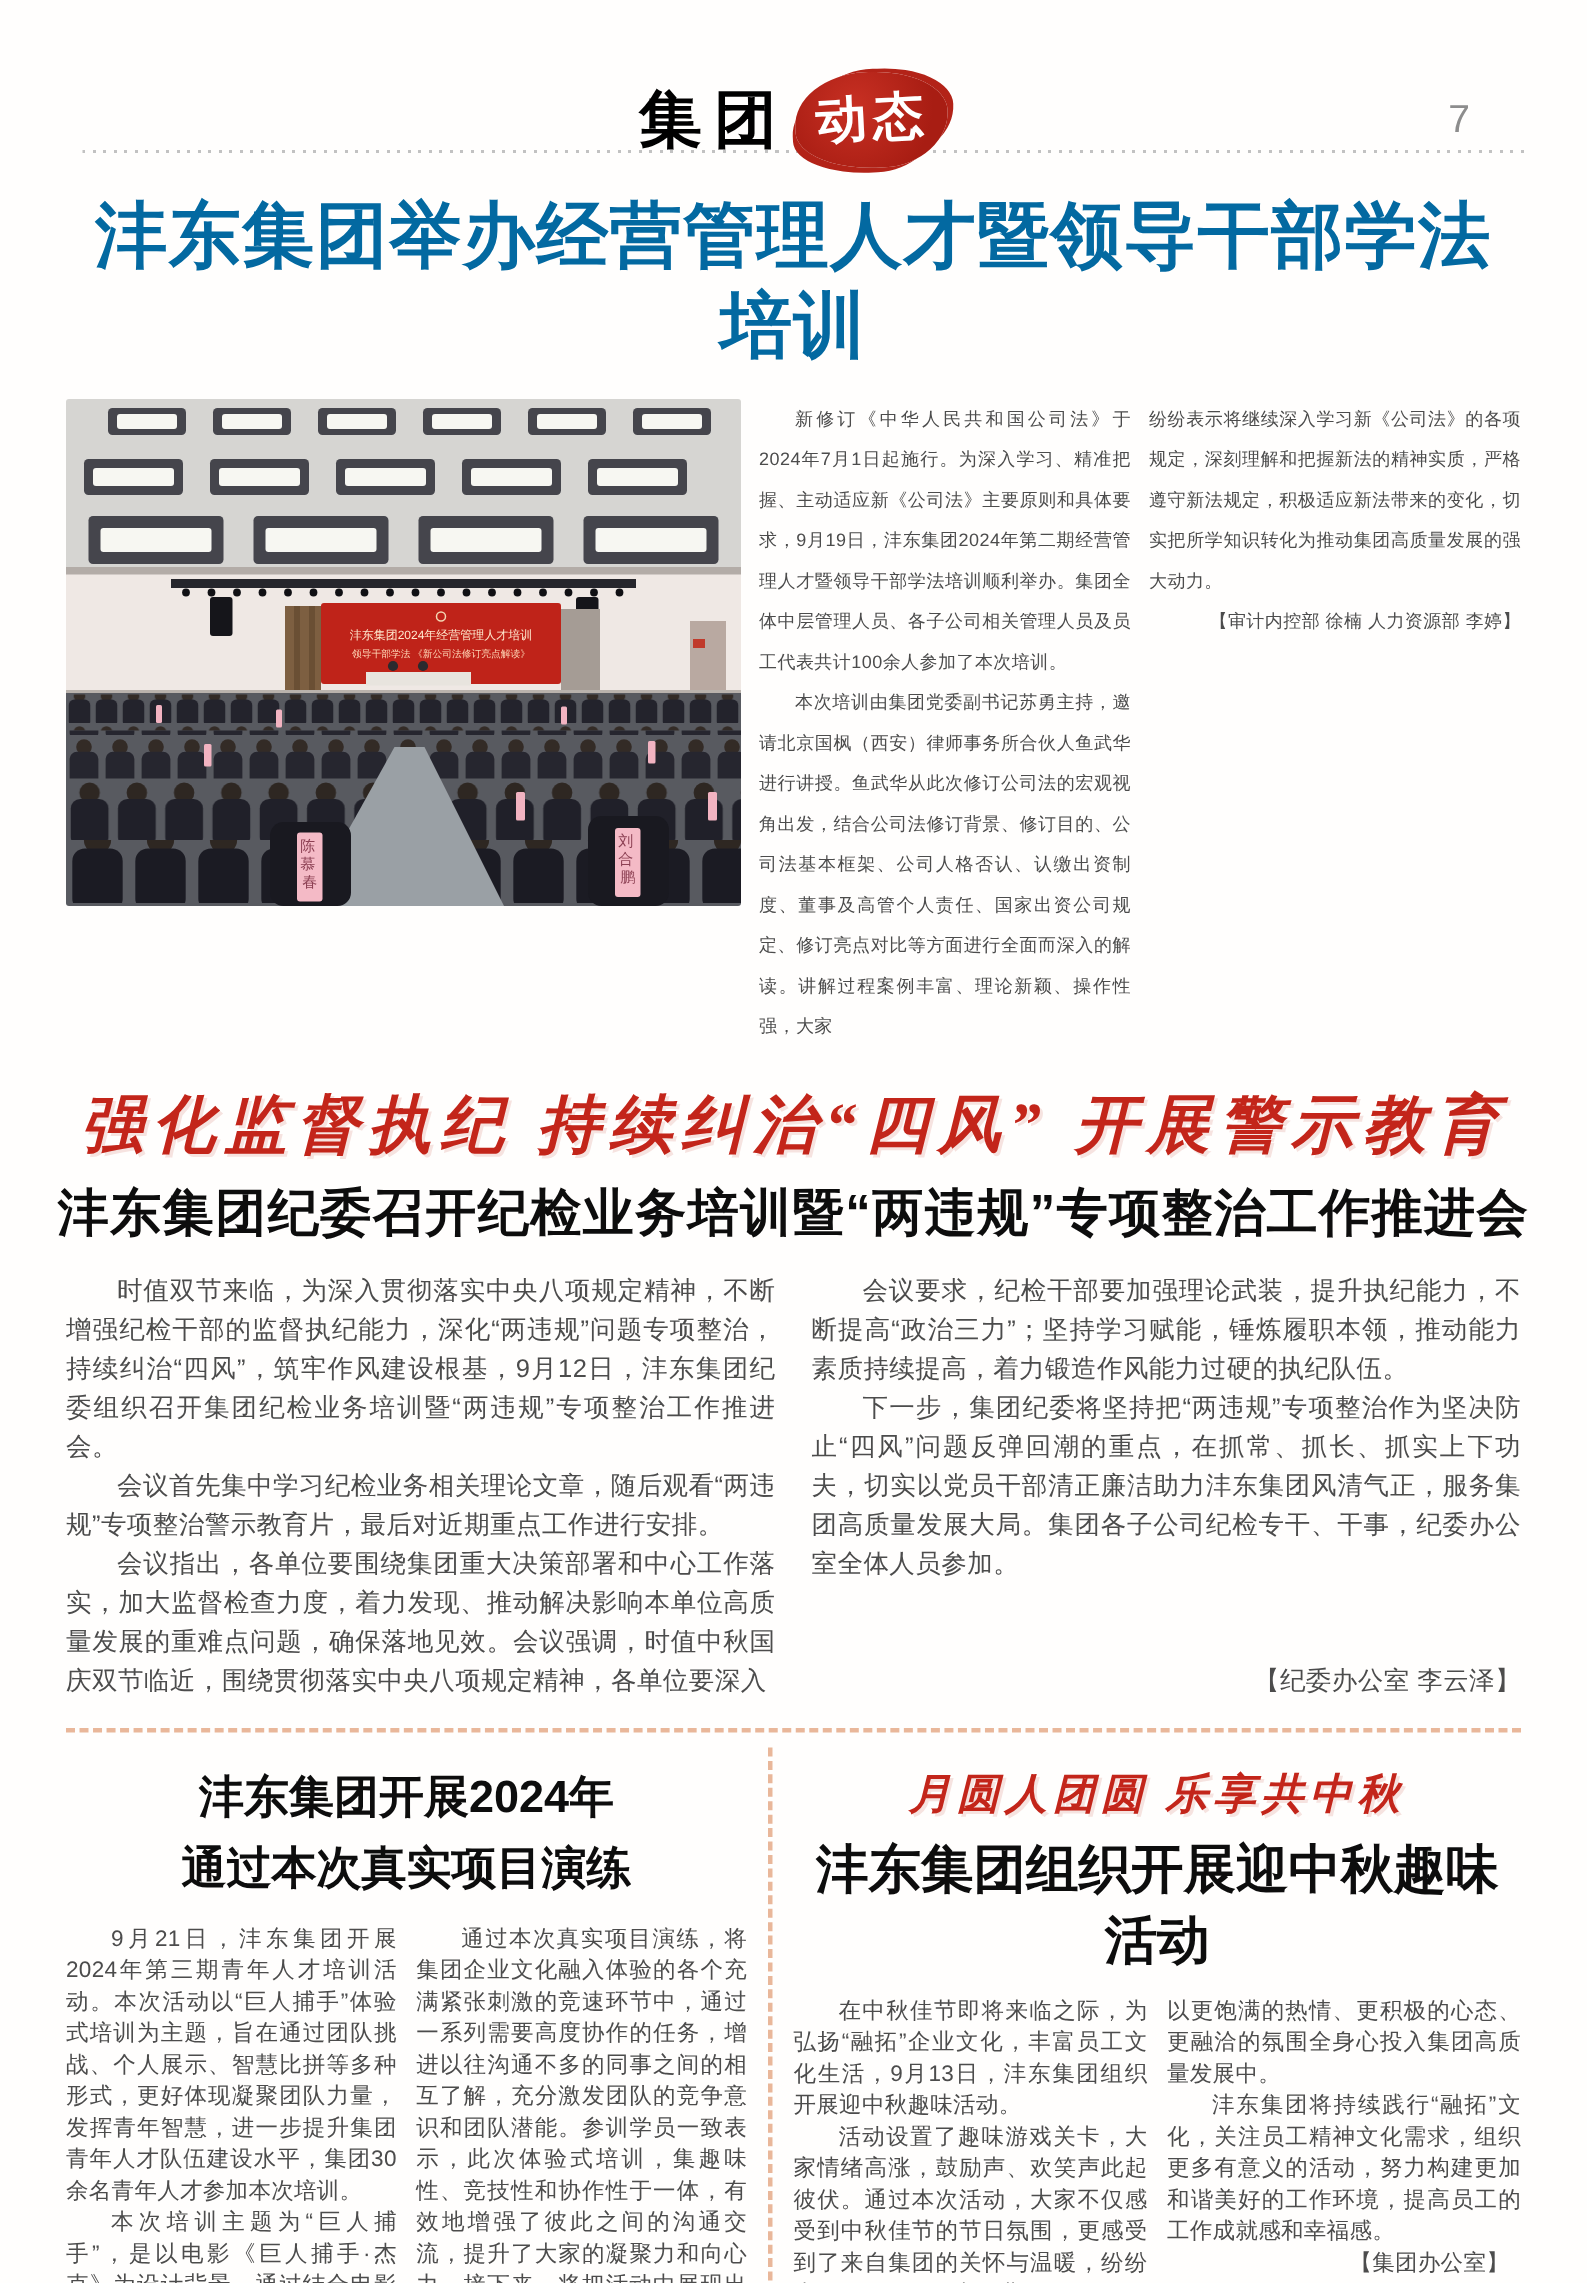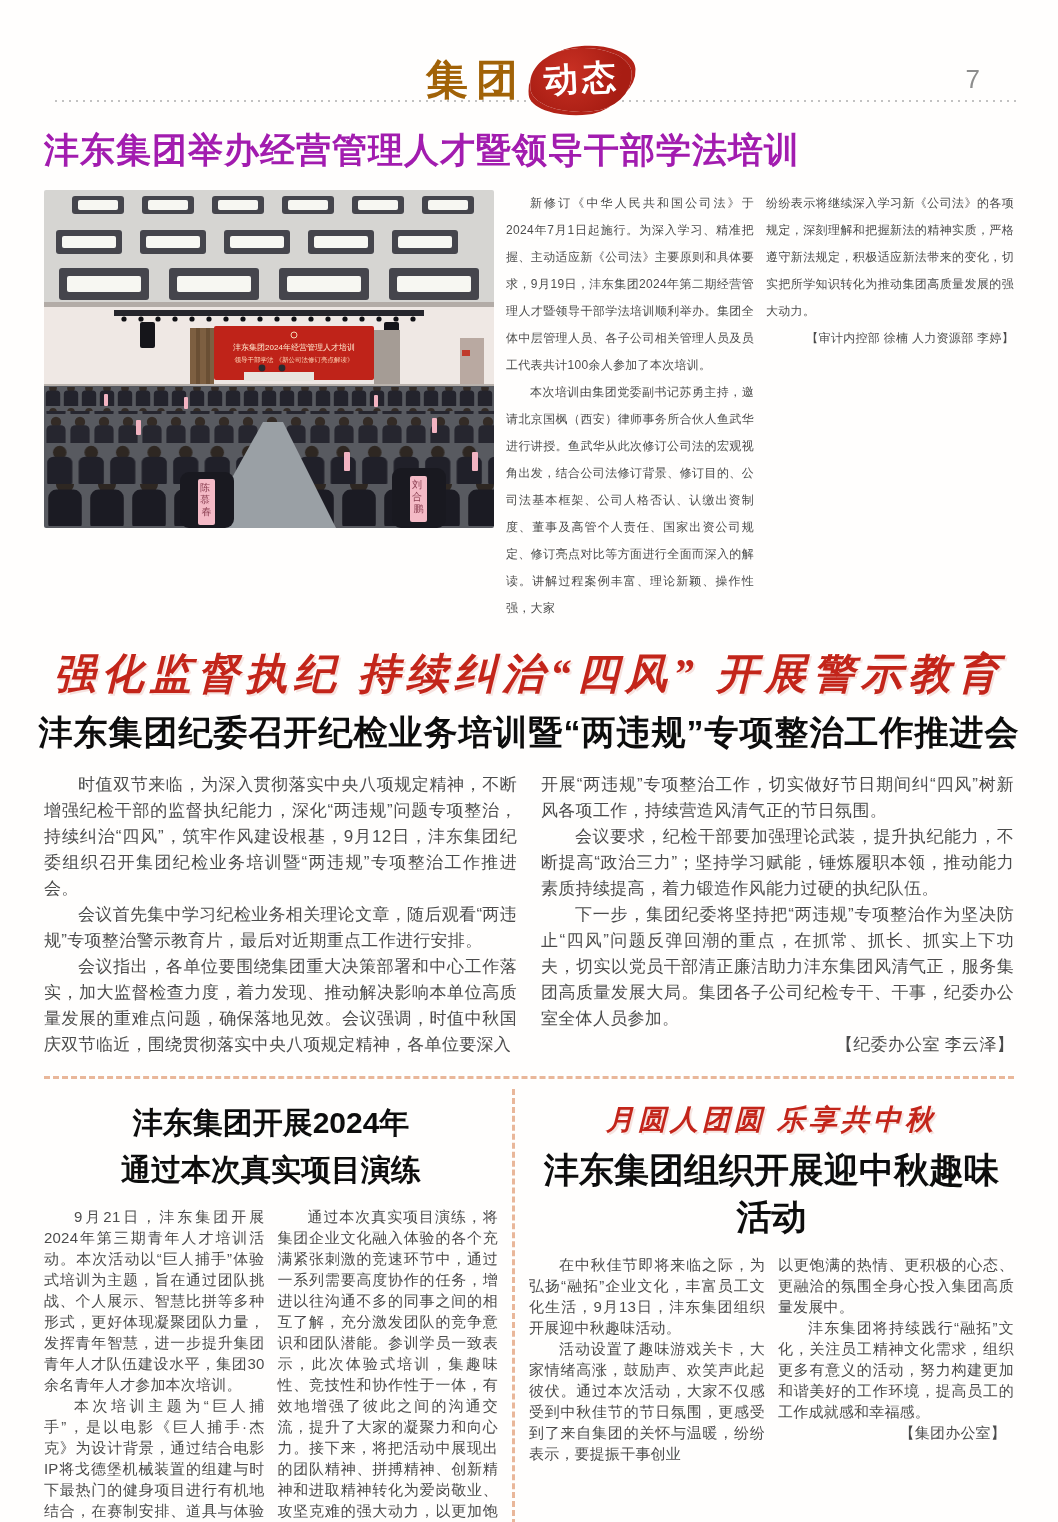--- a/index.html
+++ b/index.html
@@ -12,35 +12,35 @@
   
   .header { position:relative; height:116px; }
   .dotline {
     position:absolute; left:55px; right:40px; top:100px; height:2px;
     background:repeating-linear-gradient(90deg,#c2c2c2 0 2px,transparent 2px 7px);
   }
   .masthead {
     position:absolute; left:0; right:0; top:48px; text-align:center;
     font-family:"Liberation Serif", serif; font-weight:bold;
   }
-  .masthead-left { font-size:42px; color:#a16207; letter-spacing:8px; vertical-align:middle; }
+  .masthead-left { font-size:42px; color:#000000; letter-spacing:8px; vertical-align:middle; }
   .stamp {
     display:inline-block; vertical-align:middle; margin-left:4px;
     background:radial-gradient(circle at 40% 35%, #c83023, #a81d13 70%);
     color:#fff; font-size:34px; letter-spacing:4px; padding:8px 12px 10px 14px;
     border-radius:48% 52% 44% 56% / 55% 45% 58% 42%;
     transform:rotate(-3deg);
     box-shadow:6px -4px 0 -2px #b32318, -5px 6px 0 -3px #b32318;
   }
   .pagenum { position:absolute; right:78px; top:64px; font-size:26px; color:#8d8d8d; }
 
   
   .h-main {
-    margin:12px 44px 0; text-align:left; color:#a21caf;
-    font-size:35px; font-weight:900; letter-spacing:1px; line-height:1.25;
+    margin:12px 44px 0; text-align:center; color:#0369a1;
+    font-size:48px; font-weight:900; letter-spacing:1px; line-height:1.25;
   }
   .brush {
     text-align:center; color:#c3251a; font-weight:bold; font-style:italic;
     font-family:"Liberation Serif", serif;
     text-shadow:2px 2px 0 rgba(180,32,20,.12);
   }
   .h-sub { text-align:center; color:#0d0d0d; font-weight:900; }
 
   
   p { text-indent:2em; text-align:justify; }
@@ -245,21 +245,20 @@
   <div class="a2">
     <div class="brush">强化监督执纪  持续纠治“四风”  开展警示教育</div>
     <h2 class="h-sub">沣东集团纪委召开纪检业务培训暨“两违规”专项整治工作推进会</h2>
     <div class="a2-cols">
       <div class="a2col">
         <p>时值双节来临，为深入贯彻落实中央八项规定精神，不断增强纪检干部的监督执纪能力，深化“两违规”问题专项整治，持续纠治“四风”，筑牢作风建设根基，9月12日，沣东集团纪委组织召开集团纪检业务培训暨“两违规”专项整治工作推进会。</p>
         <p>会议首先集中学习纪检业务相关理论文章，随后观看“两违规”专项整治警示教育片，最后对近期重点工作进行安排。</p>
         <p>会议指出，各单位要围绕集团重大决策部署和中心工作落实，加大监督检查力度，着力发现、推动解决影响本单位高质量发展的重难点问题，确保落地见效。会议强调，时值中秋国庆双节临近，围绕贯彻落实中央八项规定精神，各单位要深入</p>
       </div>
       <div class="a2col rel">
-        <p class="noindent">开展“两违规”专项整治工作，切实做好节日期间纠“四风”树新风各项工作，持续营造风清气正的节日氛围。</p>
         <p>会议要求，纪检干部要加强理论武装，提升执纪能力，不断提高“政治三力”；坚持学习赋能，锤炼履职本领，推动能力素质持续提高，着力锻造作风能力过硬的执纪队伍。</p>
         <p>下一步，集团纪委将坚持把“两违规”专项整治作为坚决防止“四风”问题反弹回潮的重点，在抓常、抓长、抓实上下功夫，切实以党员干部清正廉洁助力沣东集团风清气正，服务集团高质量发展大局。集团各子公司纪检专干、干事，纪委办公室全体人员参加。</p>
         <span class="byline-abs">【纪委办公室 李云泽】</span>
       </div>
     </div>
   </div>
 
   <hr class="dash-h">
 
   <div class="bottom">

